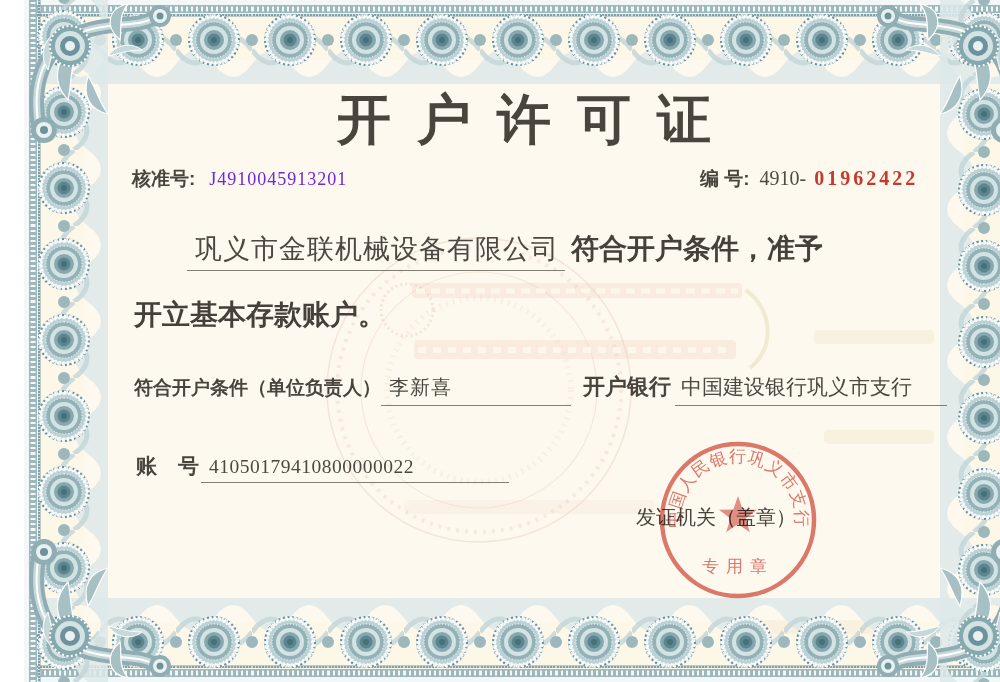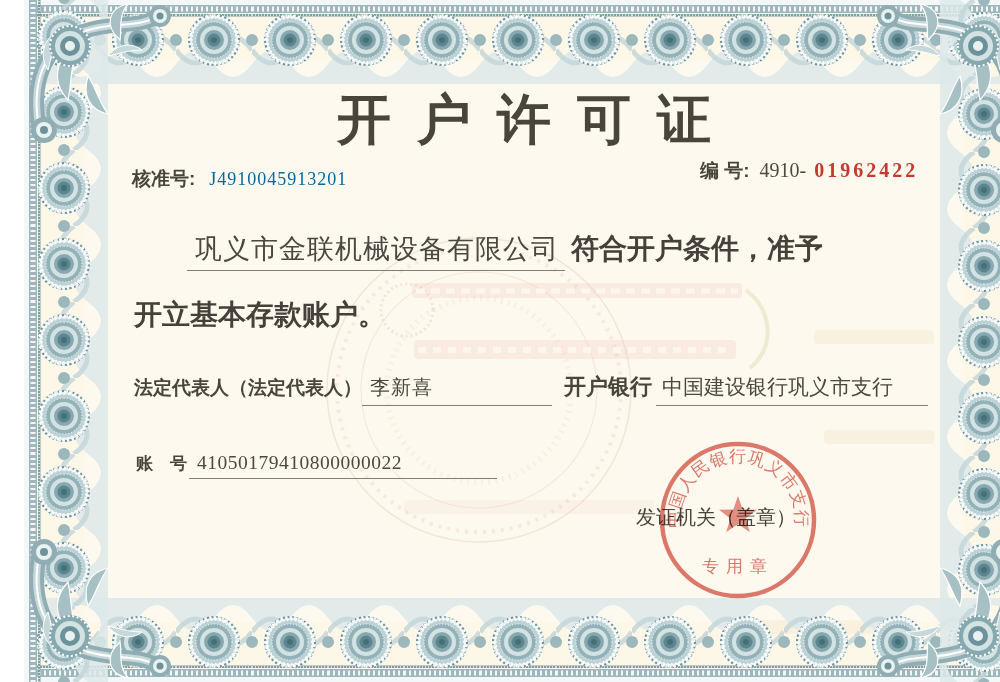--- a/index.html
+++ b/index.html
@@ -13,26 +13,26 @@
   .content{position:absolute;left:0;top:0;width:1000px;height:682px;}
 
   .title{
     position:absolute; top:84px; left:0; width:100%;
     text-align:center; font-family:"DejaVu Serif","Liberation Serif",serif;
     font-weight:bold; font-size:54px; letter-spacing:26px; text-indent:26px;
     color:#49443c;
   }
   .row{position:absolute; white-space:nowrap;}
   .lbl{font-weight:bold; color:#49453e;}
-  .serif-val{font-family:"Liberation Serif","DejaVu Serif",serif; color:#0369a1;}
+  .serif-val{font-family:"Liberation Serif","DejaVu Serif",serif; color:#6d28d9;}
 
   .approval-row{left:108px; top:166px; font-size:19px;}
   .approval-row .serif-val{font-size:18px; letter-spacing:1px; margin-left:14px;}
 
-  .serial-row{left:676px; top:158px; font-size:19px;}
+  .serial-row{left:676px; top:166px; font-size:19px;}
   .serial-row .prefix{font-family:"Liberation Serif","DejaVu Serif",serif; font-size:20px; margin-left:10px; color:#4e4a43;}
   .serial-row .red{font-family:"Liberation Serif","DejaVu Serif",serif; font-size:20px; font-weight:bold; letter-spacing:3px; margin-left:8px; color:#c53a2e;}
 
   .flexline{display:flex; align-items:baseline;}
   .big{font-size:28px; font-weight:bold; color:#45413a;}
   .uline{display:inline-block; border-bottom:1.6px solid #837e74;}
   .fill-val{font-family:"Liberation Serif","DejaVu Serif",serif; color:#4c4841;}
 
   .line1{left:163px; top:230px;}
   .line1 .company-box{width:370px; padding:0 0 3px 8px;}
@@ -43,21 +43,21 @@
 
   .line3{left:110px; top:372px;}
   .line3 .lbl1{font-size:19px;}
   .line3 .rep-box{width:182px; padding:0 0 4px 8px;}
   .line3 .rep-box .fill-val{font-size:20px; letter-spacing:1px;}
   .line3 .lbl2{font-size:22px; margin-left:12px;}
   .line3 .bank-box{width:266px; padding:0 0 4px 6px; margin-left:4px;}
   .line3 .bank-box .fill-val{font-size:21px;}
 
   .line4{left:112px; top:452px;}
-  .line4 .lbl1{font-size:17px;}
+  .line4 .lbl1{font-size:21px;}
   .line4 .acct-box{width:300px; padding:0 0 4px 8px; margin-left:2px;}
   .line4 .acct-box .fill-val{font-size:19.5px; letter-spacing:0.5px;}
 
   .issuer-label{left:612px; top:504px; font-size:20px; font-weight:normal; color:#48443d;}
   .date-row{left:610px; top:533px; font-size:18px; color:#48443d;}
   .date-row .num{font-family:"Liberation Serif","DejaVu Serif",serif; font-size:19px; position:relative; top:-5px; letter-spacing:1px;}
   .date-row .unit{margin:0 5px;}
 
   .seal{
     position:absolute; left:632px; top:438px; width:164px; height:164px;
@@ -161,21 +161,21 @@
     </div>
 
     <div class="row line1 flexline">
         <span class="uline company-box"><span class="fill-val">巩义市金联机械设备有限公司</span></span>
         <span class="big suffix">符合开户条件，准予</span>
     </div>
 
     <div class="row line2">开立基本存款账户。</div>
 
     <div class="row line3 flexline">
-      <span class="lbl lbl1">法定代表人（法定代表人）</span>
+      <span class="lbl lbl1">符合开户条件（单位负责人）</span>
         <span class="uline rep-box"><span class="fill-val">李新喜</span></span>
         <span class="lbl lbl2">开户银行</span>
         <span class="uline bank-box"><span class="fill-val">中国建设银行巩义市支行</span></span>
     </div>
 
     <div class="row line4 flexline">
       <span class="lbl lbl1">账　号</span>
         <span class="uline acct-box"><span class="fill-val">41050179410800000022</span></span>
     </div>
 

